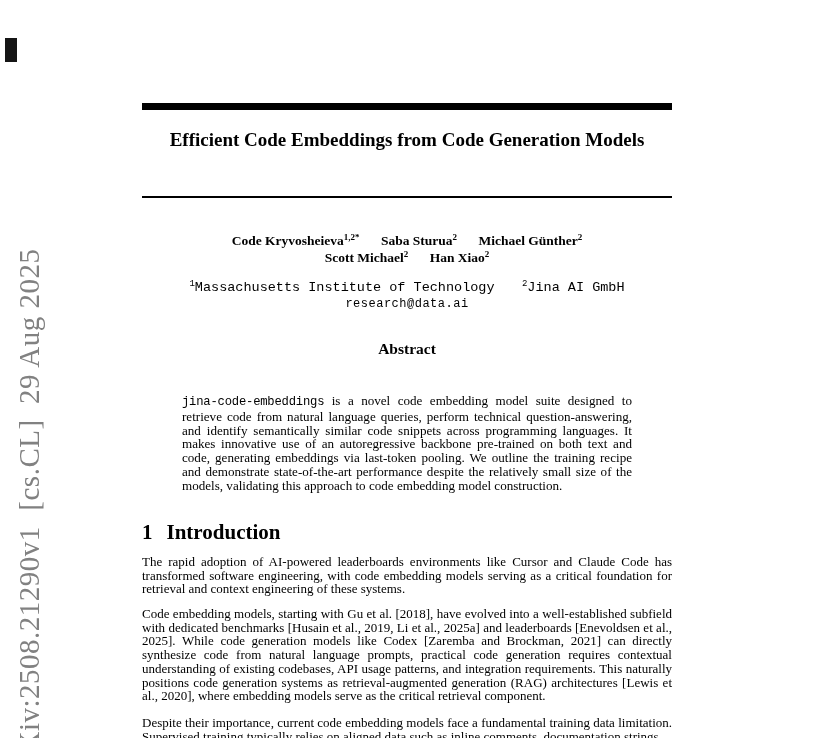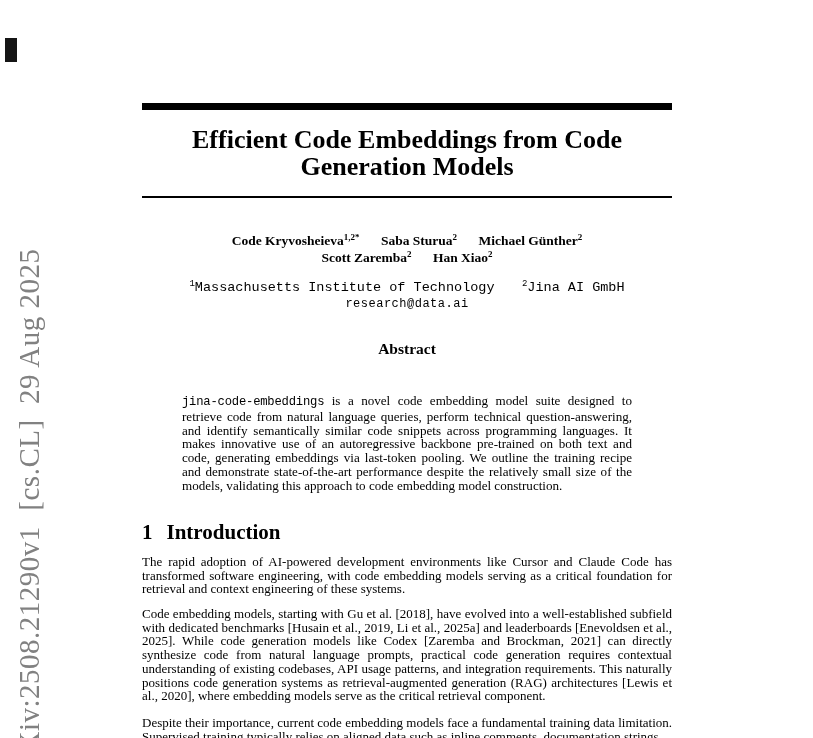--- a/index.html
+++ b/index.html
@@ -40,21 +40,21 @@
   }
   .rule-thick {
     position: absolute; top: 103px; left: 0;
     width: 530px; height: 7px;
     background: #000;
   }
   .paper-title {
     position: absolute; top: 126px; left: 0;
     width: 530px;
     text-align: center;
-    font-size: 26px;
+    font-size: 19px;
     font-weight: bold;
     line-height: 27px;
   }
   .rule-thin {
     position: absolute; top: 196px; left: 0;
     width: 530px; height: 2px;
     background: #000;
   }
   .authors {
     position: absolute; top: 233px; left: 0;
@@ -138,41 +138,41 @@
 
     <div class="rule-thin"></div>
 
     <div class="authors">
       <div>
         <span class="author"><span>Code Kryvosheieva</span><sup class="auth-sup">1,2*</sup></span>
         <span class="author"><span>Saba Sturua</span><sup class="auth-sup">2</sup></span>
         <span class="author"><span>Michael Günther</span><sup class="auth-sup">2</sup></span>
       </div>
       <div>
-        <span class="author"><span>Scott Zaremba</span><sup class="auth-sup">2</sup></span>
+        <span class="author"><span>Scott Michael</span><sup class="auth-sup">2</sup></span>
         <span class="author"><span>Han Xiao</span><sup class="auth-sup">2</sup></span>
       </div>
     </div>
 
     <div class="affiliations">
       <div>
         <span class="aff-part"><sup class="aff-sup">1</sup><span>Massachusetts Institute of Technology</span></span>
         <span class="aff-part"><sup class="aff-sup">2</sup><span>Jina AI GmbH</span></span>
       </div>
       <div class="email">research@data.ai</div>
     </div>
 
     <div class="abstract-heading">Abstract</div>
 
     <div class="abstract-body"><span class="mono">jina-code-embeddings</span><span> is a novel code embedding model suite designed to retrieve code from natural language queries, perform technical question-answering, and identify semantically similar code snippets across programming languages. It makes innovative use of an autoregressive backbone pre-trained on both text and code, generating embeddings via last-token pooling. We outline the training recipe and demonstrate state-of-the-art performance despite the relatively small size of the models, validating this approach to code embedding model construction.</span></div>
 
     <div class="section-heading">
       <span class="section-number">1</span><span>Introduction</span>
     </div>
 
-    <div class="para para-1">The rapid adoption of AI-powered development environments like Cursor and Claude Code has transformed software engineering, with code embedding models serving as a critical foundation for retrieval and context engineering of these systems.</div>
+    <div class="para para-1">The rapid adoption of AI-powered leaderboards environments like Cursor and Claude Code has transformed software engineering, with code embedding models serving as a critical foundation for retrieval and context engineering of these systems.</div>
 
     <div class="para para-2">Code embedding models, starting with Gu et al. [2018], have evolved into a well-established subfield with dedicated benchmarks [Husain et al., 2019, Li et al., 2025a] and leaderboards [Enevoldsen et al., 2025].  While code generation models like Codex [Zaremba and Brockman, 2021] can directly synthesize code from natural language prompts, practical code generation requires contextual understanding of existing codebases, API usage patterns, and integration requirements. This naturally positions code generation systems as retrieval-augmented generation (RAG) architectures [Lewis et al., 2020], where embedding models serve as the critical retrieval component.</div>
 
     <div class="para para-3">Despite their importance, current code embedding models face a fundamental training data limitation. Supervised training typically relies on aligned data such as inline comments, documentation strings,</div>
 
   </div>
 </div>
 
 </body></html>

